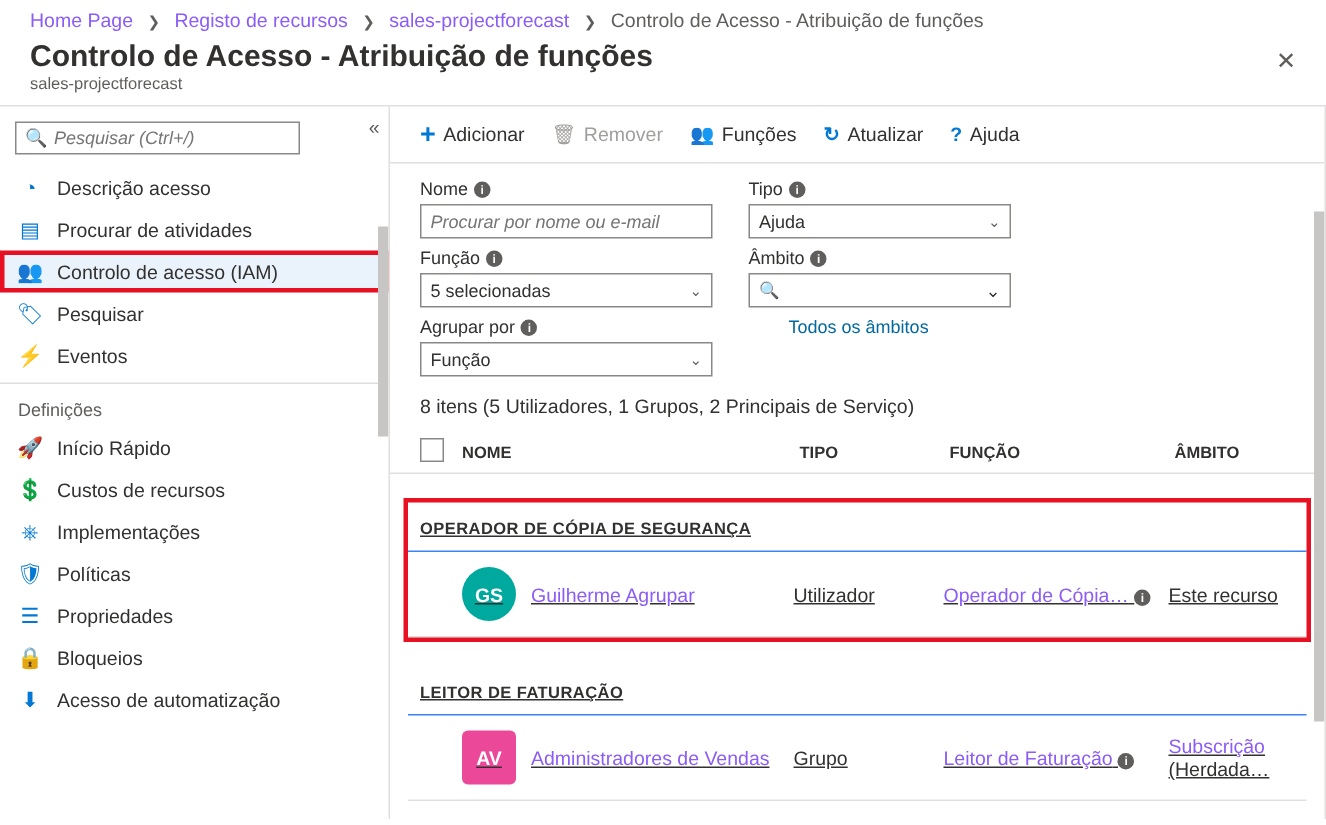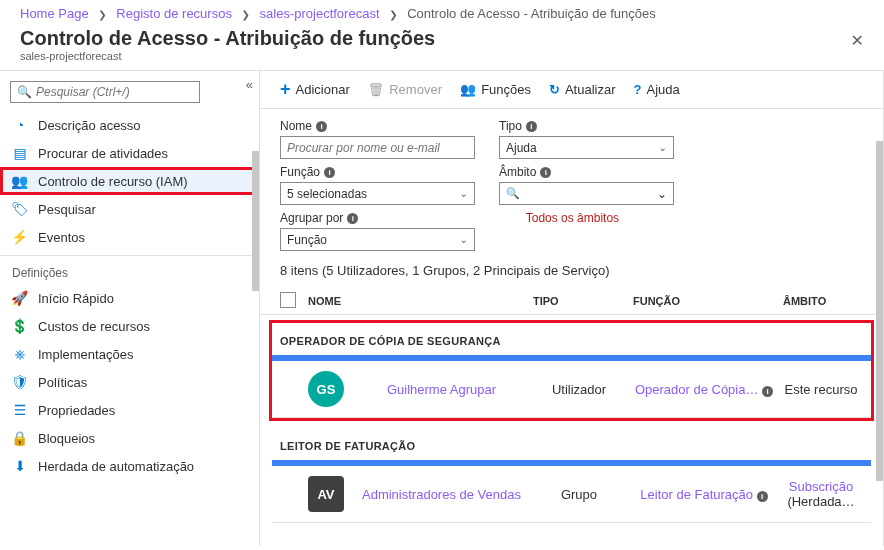--- a/index.html
+++ b/index.html
@@ -40,25 +40,25 @@
 .row2 { padding: 0 20px 6px; display: flex; gap: 24px; }
 .count { padding: 6px 20px 10px; font-size: 13px; }
 .thead { display: flex; align-items: center; padding: 4px 20px; border-bottom: 1px solid #e1dfdd; font-size: 11px; font-weight: 600; color: #323130; }
 .thead .chk { width: 28px; }
 .cbox { width: 16px; height: 16px; border: 1px solid #8a8886; display: inline-block; }
 .col-name { width: 225px; }
 .col-type { width: 100px; }
 .col-role { width: 150px; }
 .col-scope { flex: 1; }
 .group-hdr { font-size: 11px; font-weight: 700; letter-spacing: .3px; padding: 12px 8px 8px; }
-.trow { display: flex; align-items: center; padding: 10px 8px; border-top: 6px solid #3b82f6; border-bottom: 1px solid #e1dfdd; font-size: 13px; text-align: center; }
+.trow { display: flex; align-items: center; padding: 10px 8px; border-top: 1px solid #3b82f6; border-bottom: 1px solid #e1dfdd; font-size: 13px; }
 .avatar { width: 36px; height: 36px; border-radius: 50%; display: inline-flex; align-items: center; justify-content: center; font-size: 13px; font-weight: 600; color: #fff; margin-right: 10px; margin-left: 28px; }
 .av-gs { background: #00a99d; }
-.av-av { background: #404040; border-radius: 4px; }
-.group-container { margin: 8px 12px 10px; }
+.av-av { background: #ec4899; border-radius: 4px; }
+.group-container { margin: 19px 12px 10px; text-decoration: underline; }
 .group-container.highlighted { outline: 3px solid #e81123; }
 .scrollbar-indicator { position: absolute; right: 0; top: 80px; width: 7px; height: 140px; background: #c8c6c4; }
 .scrollbar-indicator2 { position: absolute; right: 0; top: 70px; width: 7px; height: 340px; background: #c8c6c4; }
 </style>
 </head>
 <body>
 
 <div class="breadcrumb">
   <a>Home Page</a>
   <span class="sep">❯</span>
@@ -89,21 +89,21 @@
     <div class="nav-item">
       <span class="nav-icon" style="color:#0078d4;">◔</span>
       <span>Descrição acesso</span>
     </div>
     <div class="nav-item">
       <span class="nav-icon" style="color:#0078d4;">▤</span>
       <span>Procurar de atividades</span>
     </div>
     <div class="nav-item active highlighted">
       <span class="nav-icon" style="color:#0078d4;">👥</span>
-      <span>Controlo de recurso (IAM)</span>
+      <span>Controlo de acesso (IAM)</span>
     </div>
     <div class="nav-item">
       <span class="nav-icon" style="color:#0078d4;">🏷</span>
       <span>Pesquisar</span>
     </div>
     <div class="nav-item">
       <span class="nav-icon" style="color:#f2c811;">⚡</span>
       <span>Eventos</span>
     </div>
 
@@ -128,21 +128,21 @@
     <div class="nav-item">
       <span class="nav-icon" style="color:#0078d4;">☰</span>
       <span>Propriedades</span>
     </div>
     <div class="nav-item">
       <span class="nav-icon" style="color:#323130;">🔒</span>
       <span>Bloqueios</span>
     </div>
     <div class="nav-item">
       <span class="nav-icon" style="color:#0078d4;">⬇</span>
-      <span>Herdada de automatização</span>
+      <span>Acesso de automatização</span>
     </div>
   </div>
 
   <div class="content">
     <div class="scrollbar-indicator2"></div>
     <div class="toolbar">
       <div class="t-btn">
         <span class="t-add">+</span>
         <span>Adicionar</span>
       </div>
@@ -197,21 +197,21 @@
           <span class="chev">⌄</span>
         </div>
       </div>
       <div class="filter-block">
         <div class="filter-label">
             <span>Âmbito</span>
             <span class="info-dot">i</span>
           </div>
         <div class="filter-input scope-input">
           <span style="color:#605e5c;font-size:11px;">🔍</span>
-          <span style="flex:1;color:#b91c1c;font-style:normal;margin-top:48px;">Todos os âmbitos</span>
+          <span style="flex:1;color:#0369a1;font-style:normal;margin-top:48px;">Todos os âmbitos</span>
           <span class="chev">⌄</span>
         </div>
       </div>
     </div>
 
     <div class="row2">
       <div class="filter-block">
         <div class="filter-label">
             <span>Agrupar por</span>
             <span class="info-dot">i</span>

